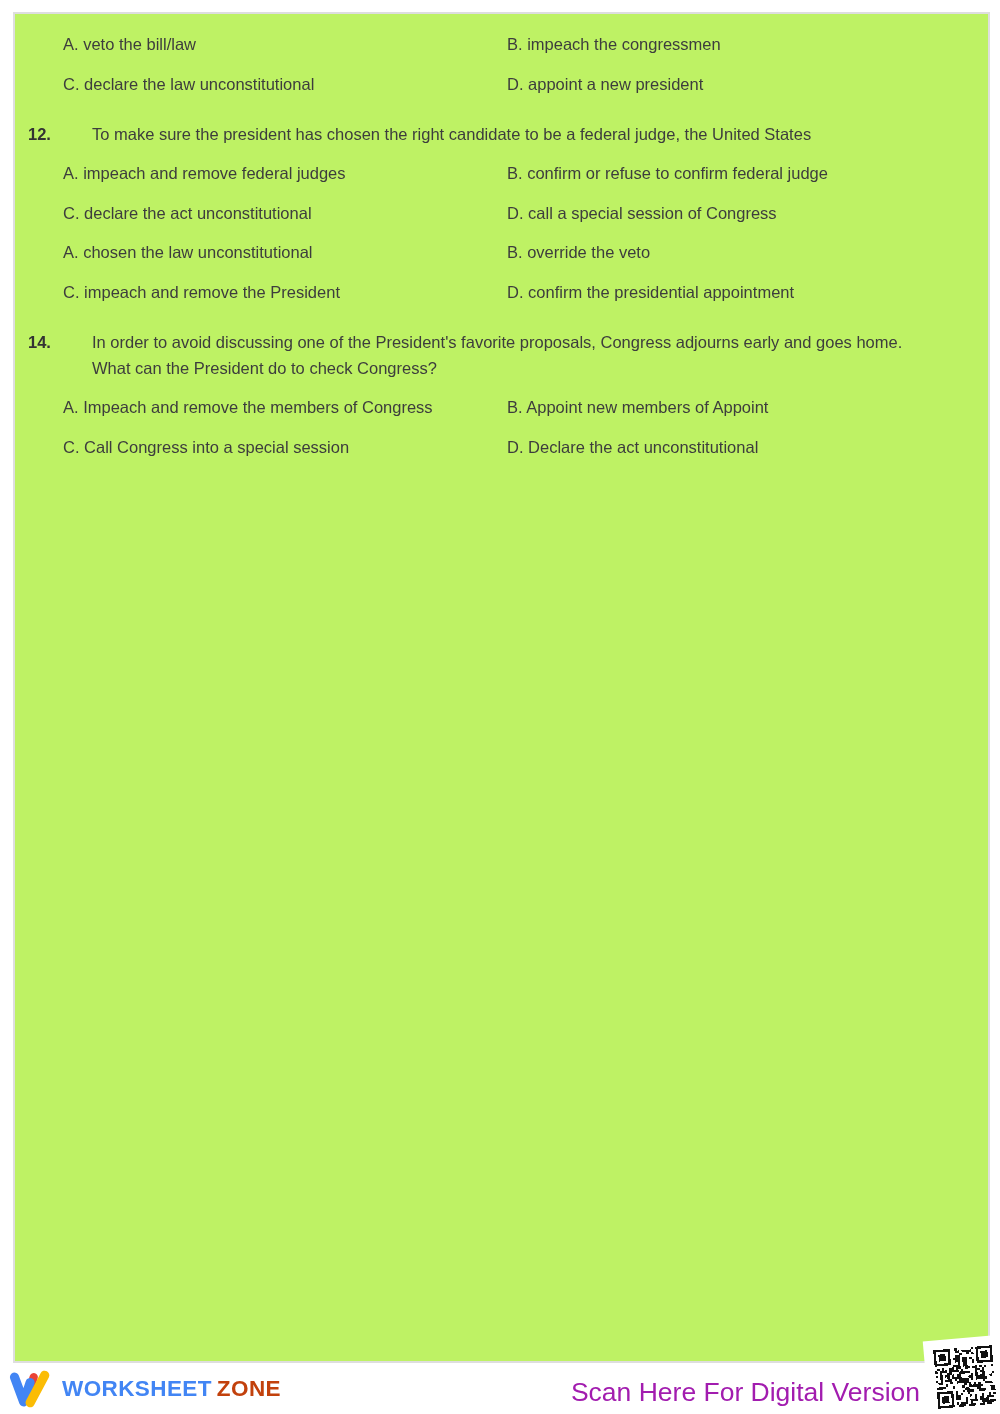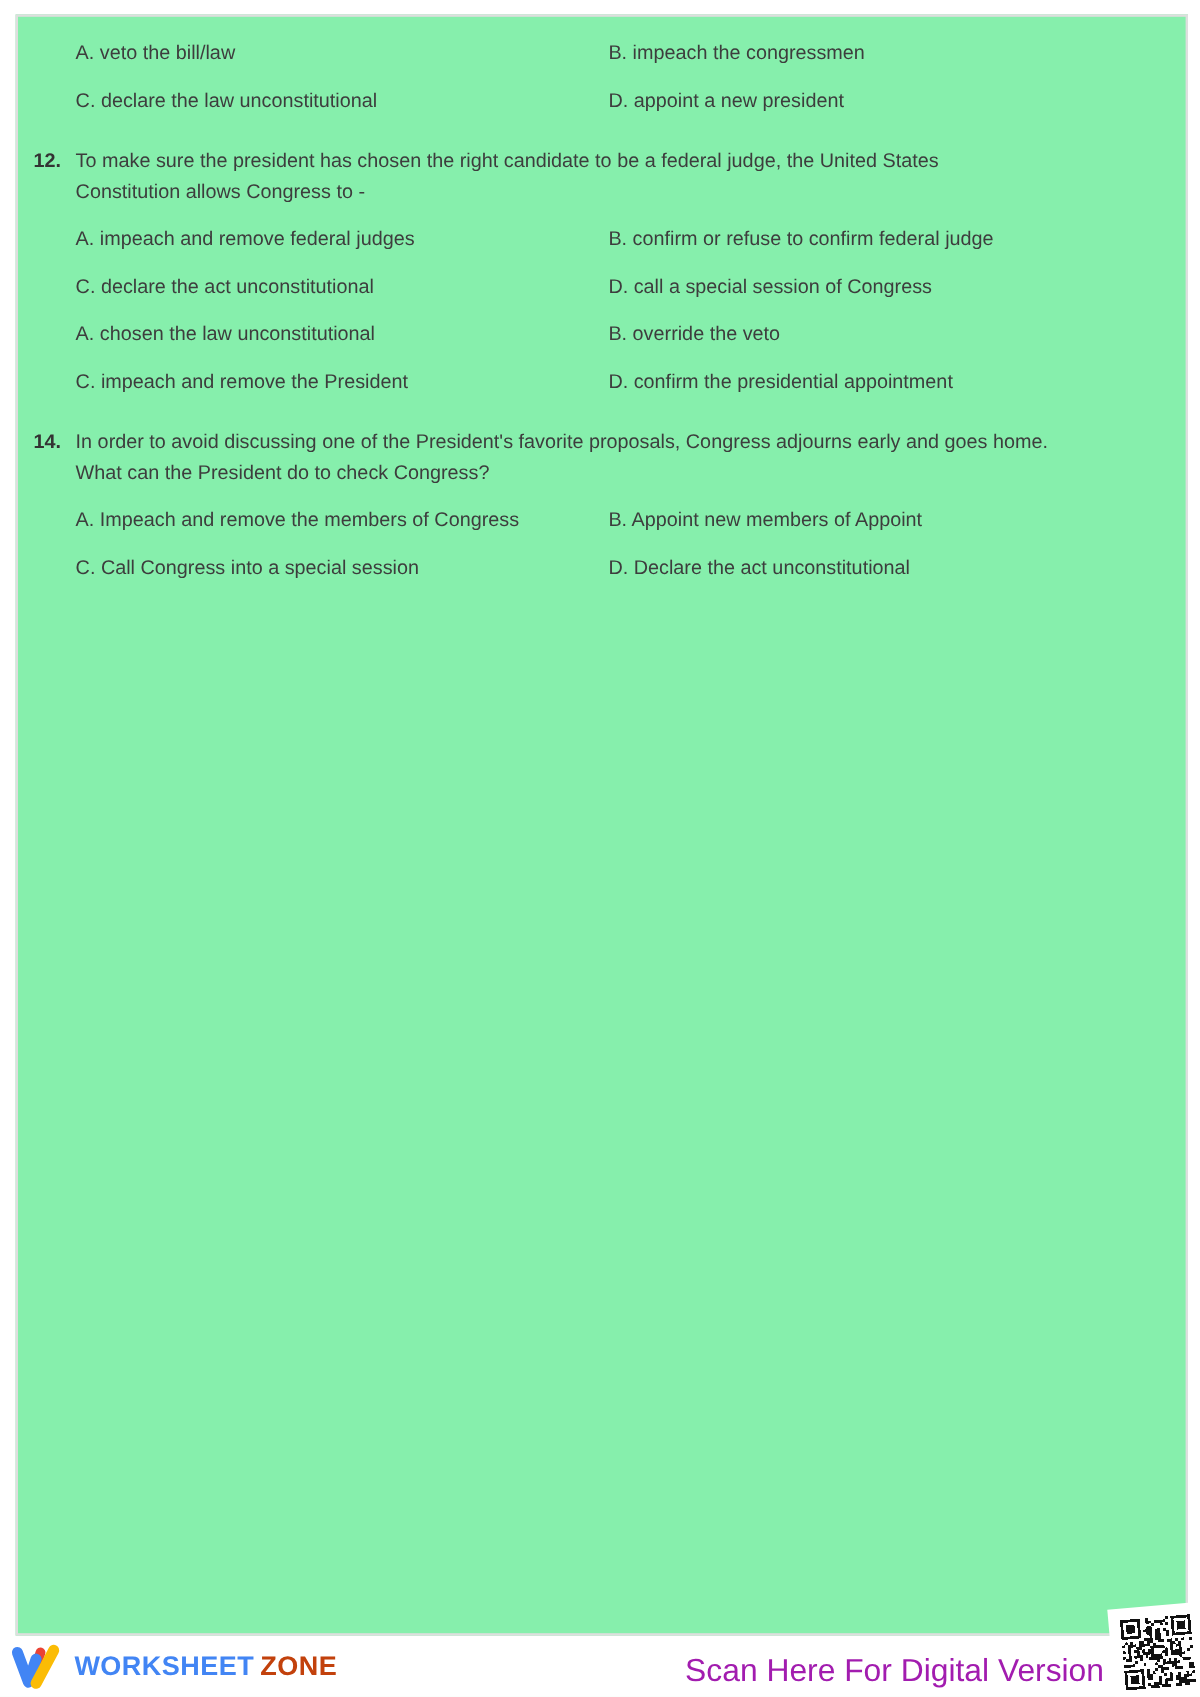--- a/index.html
+++ b/index.html
@@ -16,41 +16,42 @@
     color: #3d3d3d;
   }
   .content-box {
     position: absolute;
     left: 13px;
     top: 12px;
     width: 977px;
     height: 1351px;
     box-sizing: border-box;
     border: 2px solid #dedede;
-    background: #86efac;
+    background: #bef264;
     padding-top: 17px;
   }
   .options-grid {
     display: grid;
     grid-template-columns: 444px 1fr;
     row-gap: 14px;
     margin-left: 48px;
     margin-right: 20px;
     font-size: 16.5px;
     line-height: 26px;
   }
   .options-grid.after-question {
     margin-top: 13px;
   }
   .question {
     display: flex;
     margin-top: 24px;
     padding-left: 13px;
     font-size: 16.5px;
     line-height: 26px;
+    gap: 29px;
   }
   .qnum {
     flex: none;
     width: 35px;
     font-weight: bold;
     color: #333333;
   }
   .qbody {
     flex: 1;
     padding-right: 30px;
@@ -115,21 +116,20 @@
     <div class="option">A. veto the bill/law</div>
     <div class="option">B. impeach the congressmen</div>
     <div class="option">C. declare the law unconstitutional</div>
     <div class="option">D. appoint a new president</div>
   </div>
 
   <div class="question">
     <div class="qnum">12.</div>
     <div class="qbody">
       <div class="qline">To make sure the president has chosen the right candidate to be a federal judge, the United States</div>
-      <div class="qline">Constitution allows Congress to -</div>
     </div>
   </div>
   <div class="options-grid after-question">
     <div class="option">A. impeach and remove federal judges</div>
     <div class="option">B. confirm or refuse to confirm federal judge</div>
     <div class="option">C. declare the act unconstitutional</div>
     <div class="option">D. call a special session of Congress</div>
   </div>
 
   <div class="options-grid after-question">

